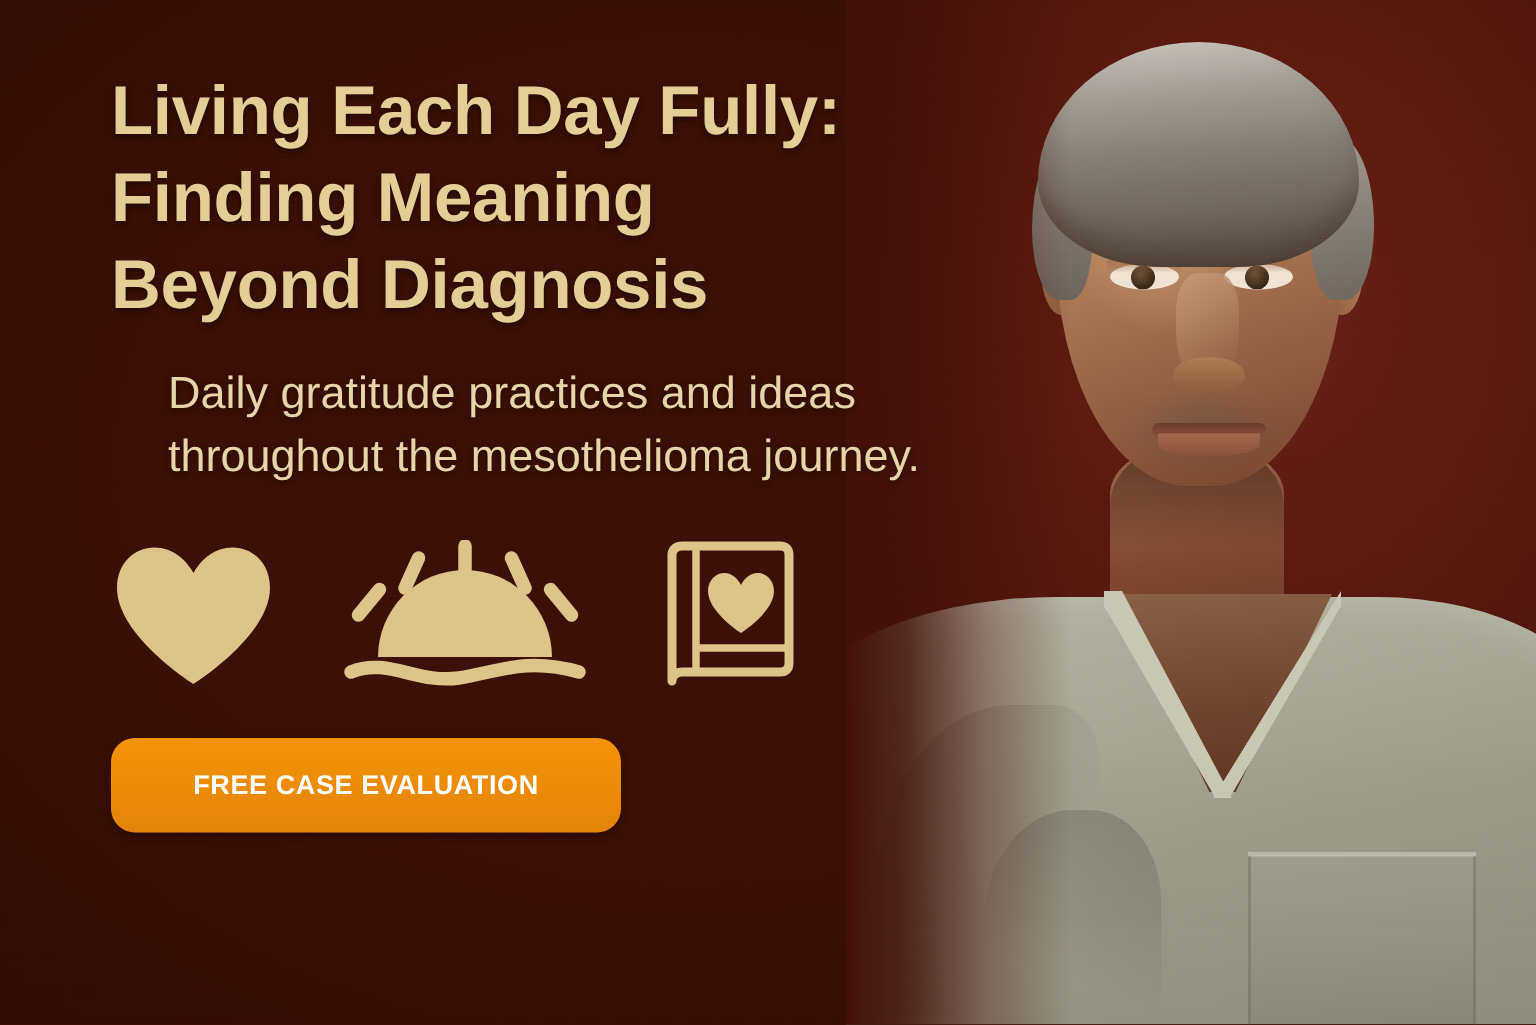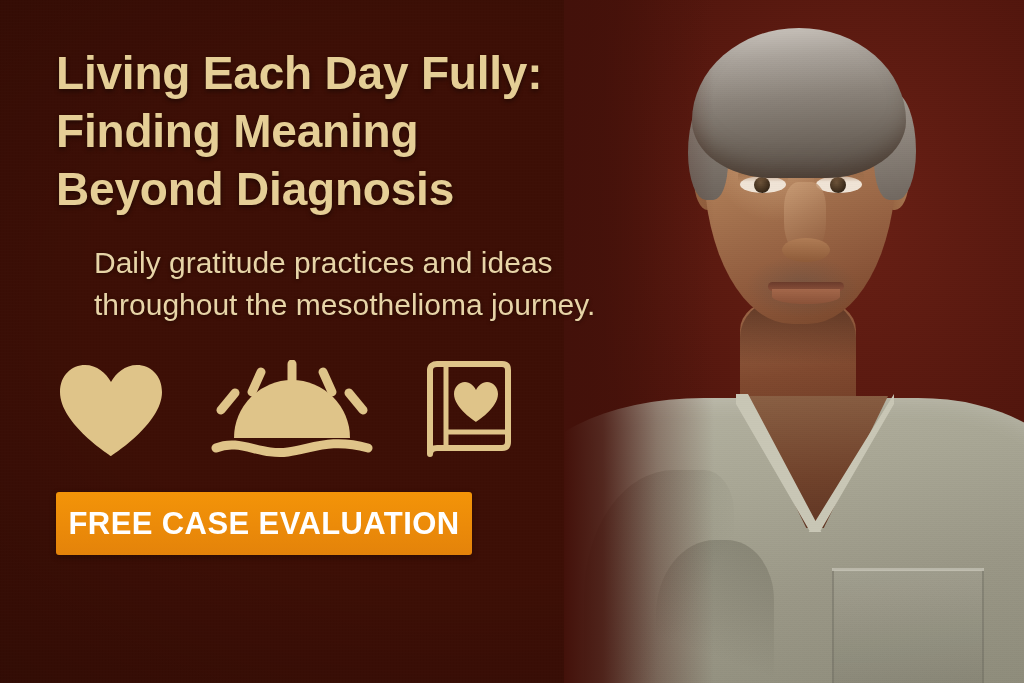--- a/index.html
+++ b/index.html
@@ -247,21 +247,21 @@
   .photo-grain {
     position: absolute;
     inset: 0;
     opacity: .12;
     background-image: repeating-linear-gradient(0deg, rgba(0,0,0,.10) 0 1px, rgba(255,255,255,.05) 1px 2px);
   }
 
   
   .content {
     position: absolute;
-    left: 56px;
+    left: 74px;
     top: 44px;
     width: 650px;
     z-index: 5;
   }
 
   .headline {
     font-size: 46px;
     font-weight: 700;
     line-height: 58px;
     letter-spacing: -0.2px;
@@ -289,28 +289,28 @@
     gap: 44px;
   }
   .icon { display: block; }
 
   
   .cta {
     margin-top: 32px;
     display: inline-flex;
     align-items: center;
     justify-content: center;
-    width: 416px;
+    width: 340px;
     height: 63px;
     border: none;
-    border-radius: 3px;
+    border-radius: 16px;
     background: linear-gradient(180deg, #F39408 0%, #EC8B09 52%, #E4830A 100%);
     color: #FFFFFF;
     font-family: "Liberation Sans", sans-serif;
-    font-size: 31px;
+    font-size: 18px;
     font-weight: 700;
     letter-spacing: 0.4px;
     cursor: pointer;
     box-shadow: 0 2px 6px rgba(0,0,0,.30);
   }
 </style>
 </head>
 <body>
 
 <div class="banner">

